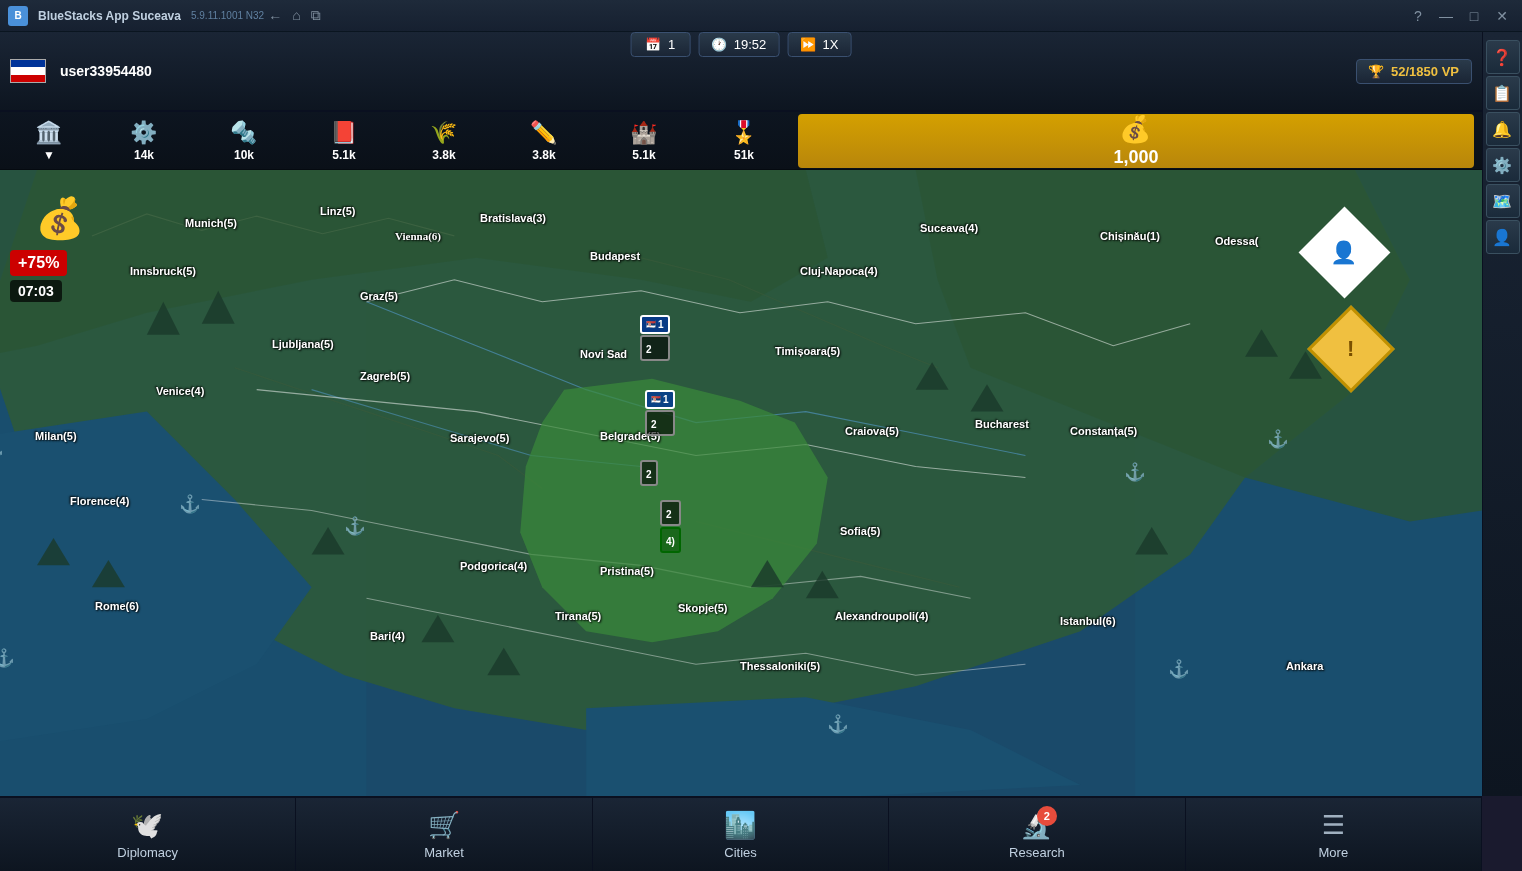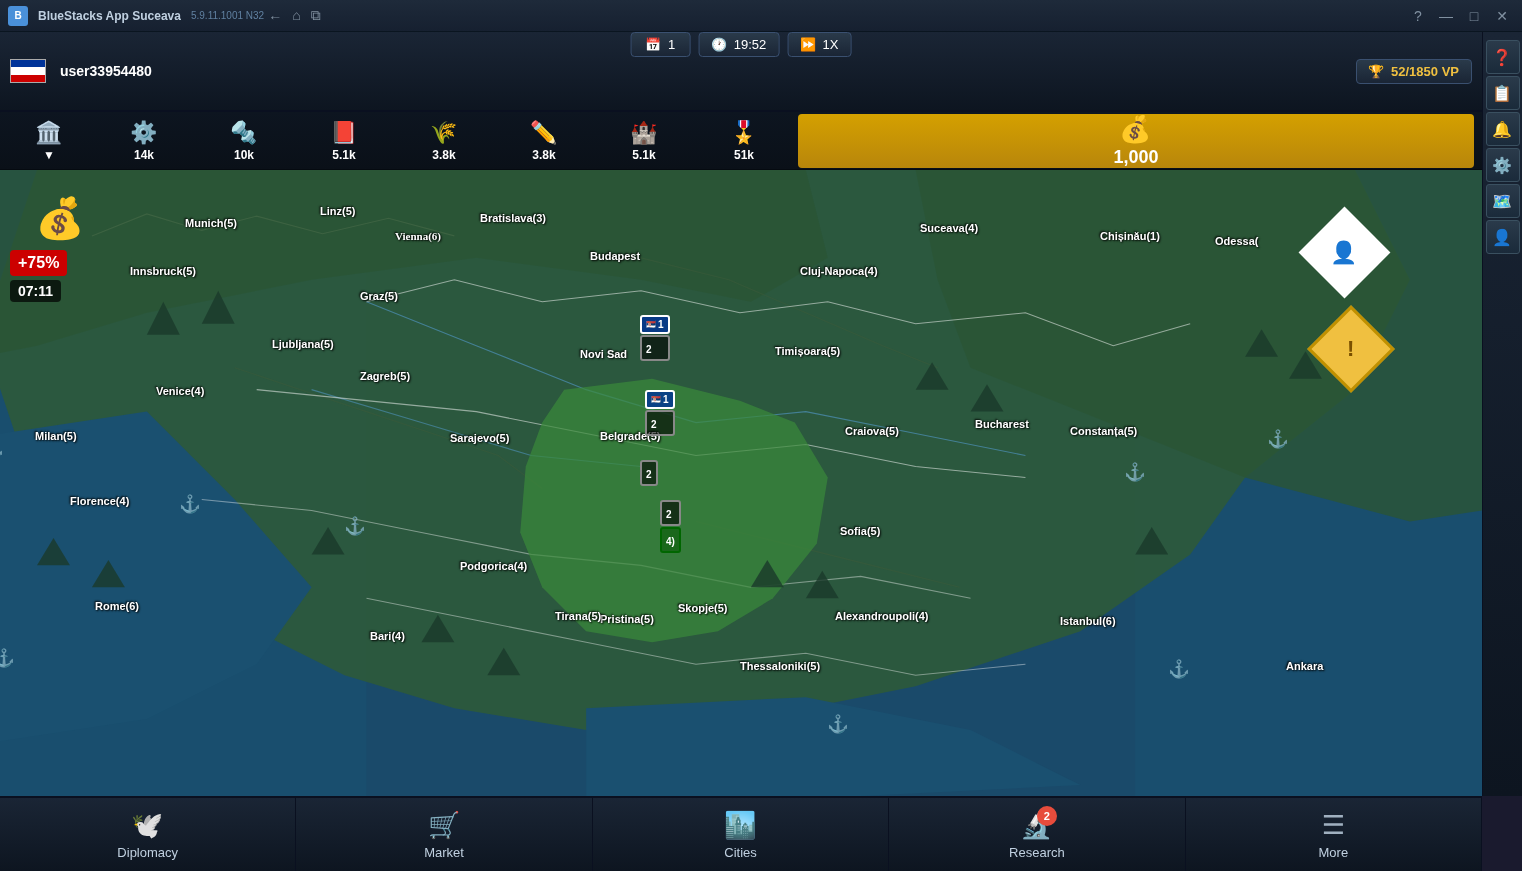--- a/index.html
+++ b/index.html
@@ -525,32 +525,32 @@
       <div class="city-label" style="top:215px; left:112px;margin-left:44px;">Venice(4)</div>
       <div class="city-label" style="top:262px; left:450px;">Sarajevo(5)</div>
       <div class="city-label" style="top:260px; left:600px;">Belgrade(5)</div>
       <div class="city-label" style="top:255px; left:845px;">Craiova(5)</div>
       <div class="city-label" style="top:248px; left:975px;">Bucharest</div>
       <div class="city-label" style="top:255px; left:1070px;">Constanța(5)</div>
       <div class="city-label" style="top:260px; left:35px;">Milan(5)</div>
       <div class="city-label" style="top:325px; left:70px;">Florence(4)</div>
       <div class="city-label" style="top:355px; left:840px;">Sofia(5)</div>
       <div class="city-label" style="top:390px; left:460px;">Podgorica(4)</div>
-      <div class="city-label" style="top:395px; left:600px;margin-top:48px;">Pristina(5)</div>
+      <div class="city-label" style="top:395px; left:600px;">Pristina(5)</div>
       <div class="city-label" style="top:432px; left:678px;">Skopje(5)</div>
       <div class="city-label" style="top:440px; left:555px;">Tirana(5)</div>
       <div class="city-label" style="top:440px; left:835px;">Alexandroupoli(4)</div>
       <div class="city-label" style="top:430px; left:95px;">Rome(6)</div>
       <div class="city-label" style="top:460px; left:370px;">Bari(4)</div>
       <div class="city-label" style="top:490px; left:740px;">Thessaloniki(5)</div>
       <div class="city-label" style="top:445px; left:1060px;">Istanbul(6)</div>
       <div class="city-label" style="top:490px; left:1250px;margin-left:36px;">Ankara</div>
 
       <div class="bonus-overlay">+75%</div>
-      <div class="timer-overlay">07:11</div>
+      <div class="timer-overlay">07:03</div>
 
       <div class="gold-pile">💰</div>
 
       <div style="position:absolute; top:50px; right:105px; z-index:10;">
         <div style="width:65px; height:65px; background:white; transform:rotate(45deg); display:flex; align-items:center; justify-content:center;">
           <span style="transform:rotate(-45deg); font-size:22px;">👤</span>
         </div>
       </div>
 
       <div style="position:absolute; top:148px; right:100px; z-index:10;">

